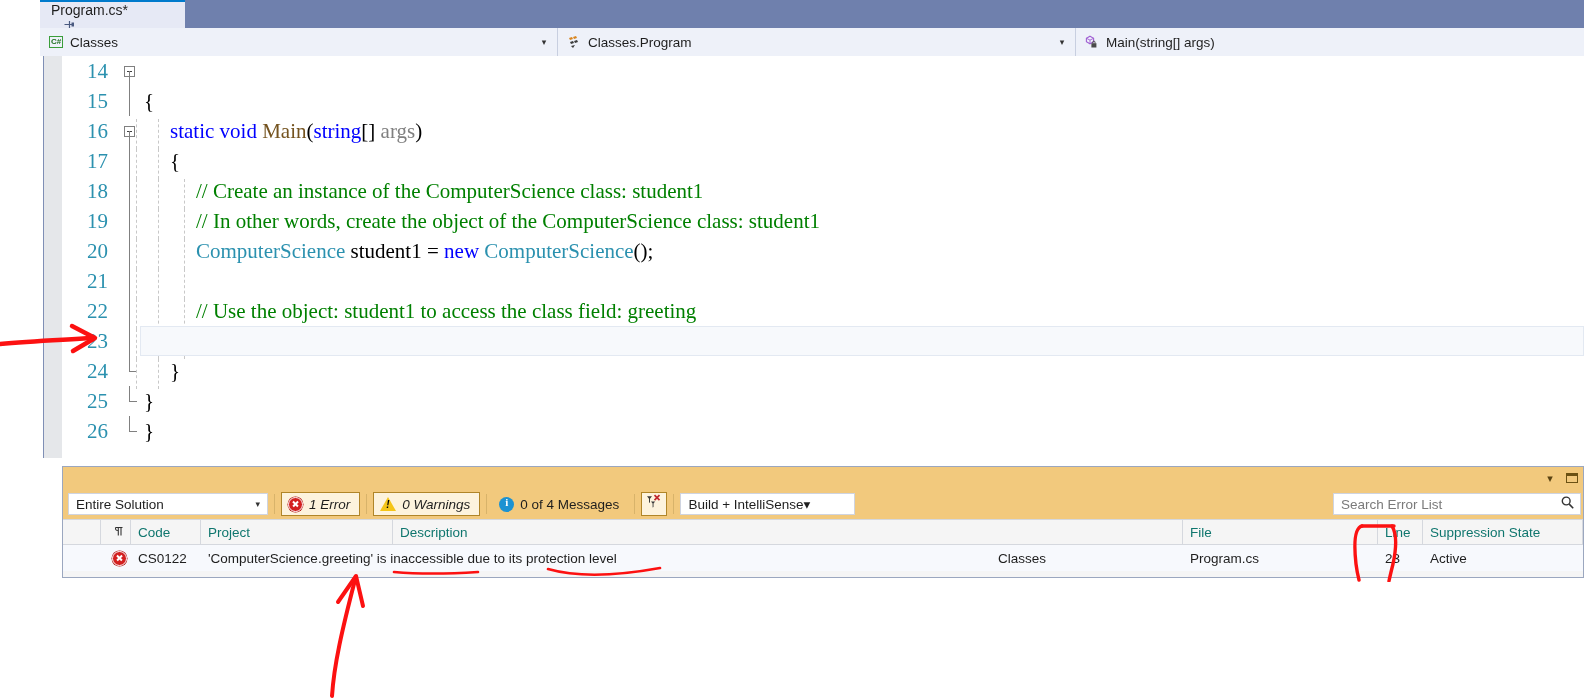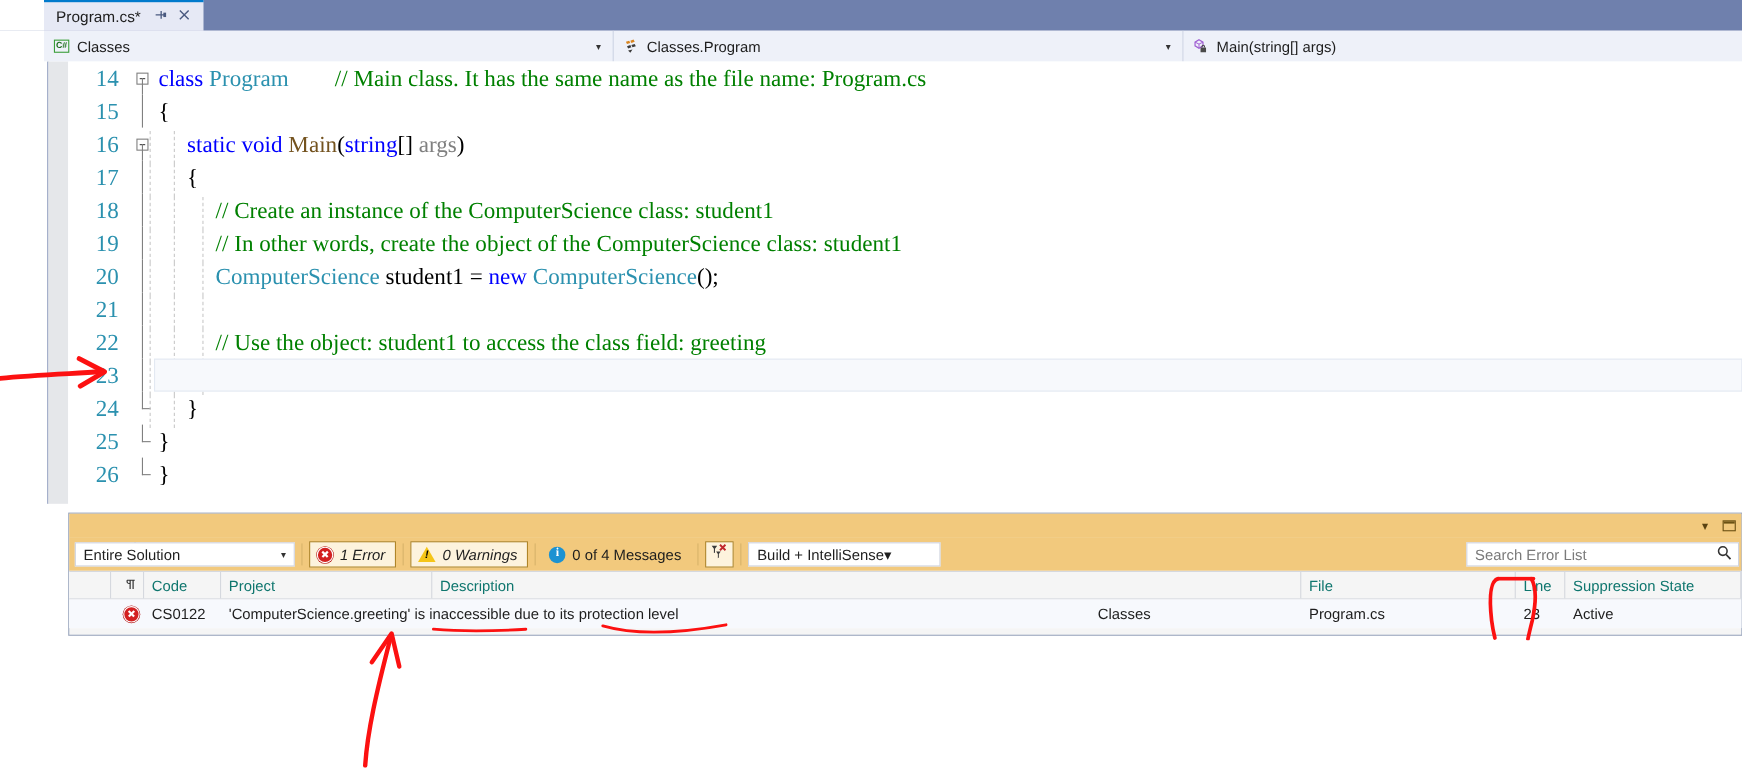--- a/index.html
+++ b/index.html
@@ -18,24 +18,25 @@
     position: absolute; left: 0; top: 0; width: 1584px; height: 28px;
     background: #6f80ad;
   }
   #tabstrip .left-pad {
     position: absolute; left: 0; top: 0; width: 40px; height: 28px;
     background: #ffffff;
   }
   .doc-tab {
     position: absolute; left: 40px; top: 0; height: 28px;
     background: #e6e9f5;
-    display: flex; align-items: center;
+    display: flex; align-items: flex-start;
     padding: 0 8px 0 11px;
     box-sizing: border-box;
     border-top: 2px solid #007acc;
+    flex-direction: column;
   }
   .doc-tab .tab-title {
     font-size: 14px; color: #1e1e1e; white-space: nowrap;
   }
   .doc-tab .tab-pin {
     margin-left: 10px; color: #5b6municipal; color:#4a5a80; font-size: 13px;
     width: 14px; text-align:center;
   }
   .doc-tab .tab-close {
     margin-left: 8px; color: #4a5a80; font-size: 15px; line-height: 1;
@@ -349,21 +350,20 @@
 <div id="editor-wrap">
   <div id="editor-leftwhite"></div>
   <div id="editor-gutterband"></div>
   <div id="code-area">
       <div class="code-line">
         <div class="ln">14</div>
         <div class="fold">
           <div class="boxminus"></div>
           <div class="vline half-down"></div>
         </div>
-        <div class="codetext"><span style="padding-left: 0px;"></span><span class="kw">class </span><span class="type">Program</span><span class="plain">        </span><span class="cmt">// Main class. It has the same name as the file name: Program.cs</span></div>
       </div>
       <div class="code-line">
         <div class="ln">15</div>
         <div class="fold">
           <div class="vline"></div>
         </div>
         <div class="codetext"><span style="padding-left: 0px;"></span><span class="plain">{</span></div>
       </div>
       <div class="code-line">
         <div class="ln">16</div>

